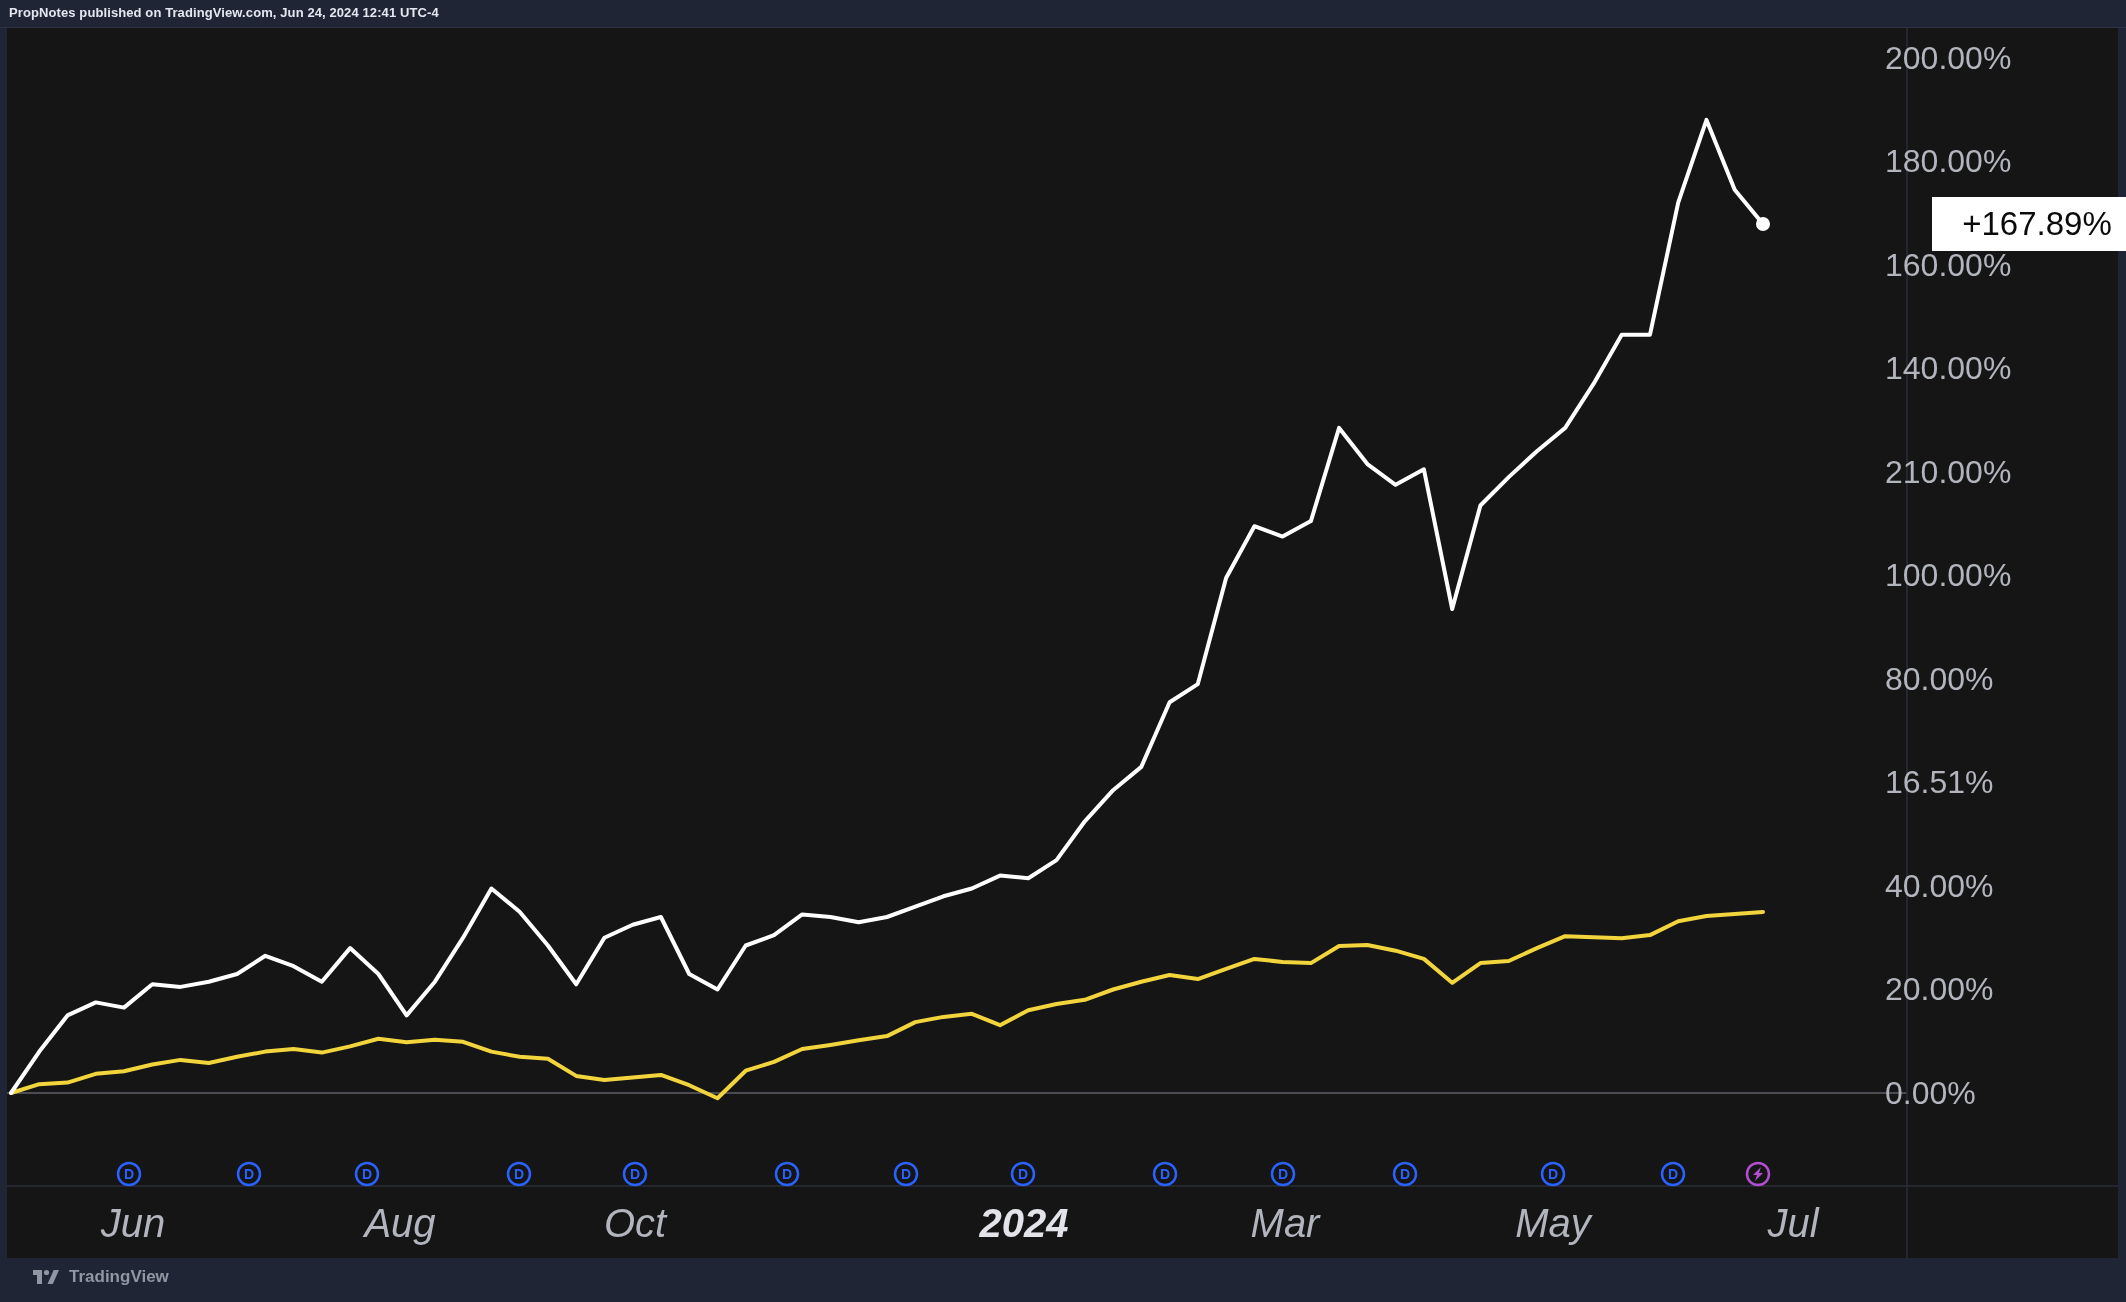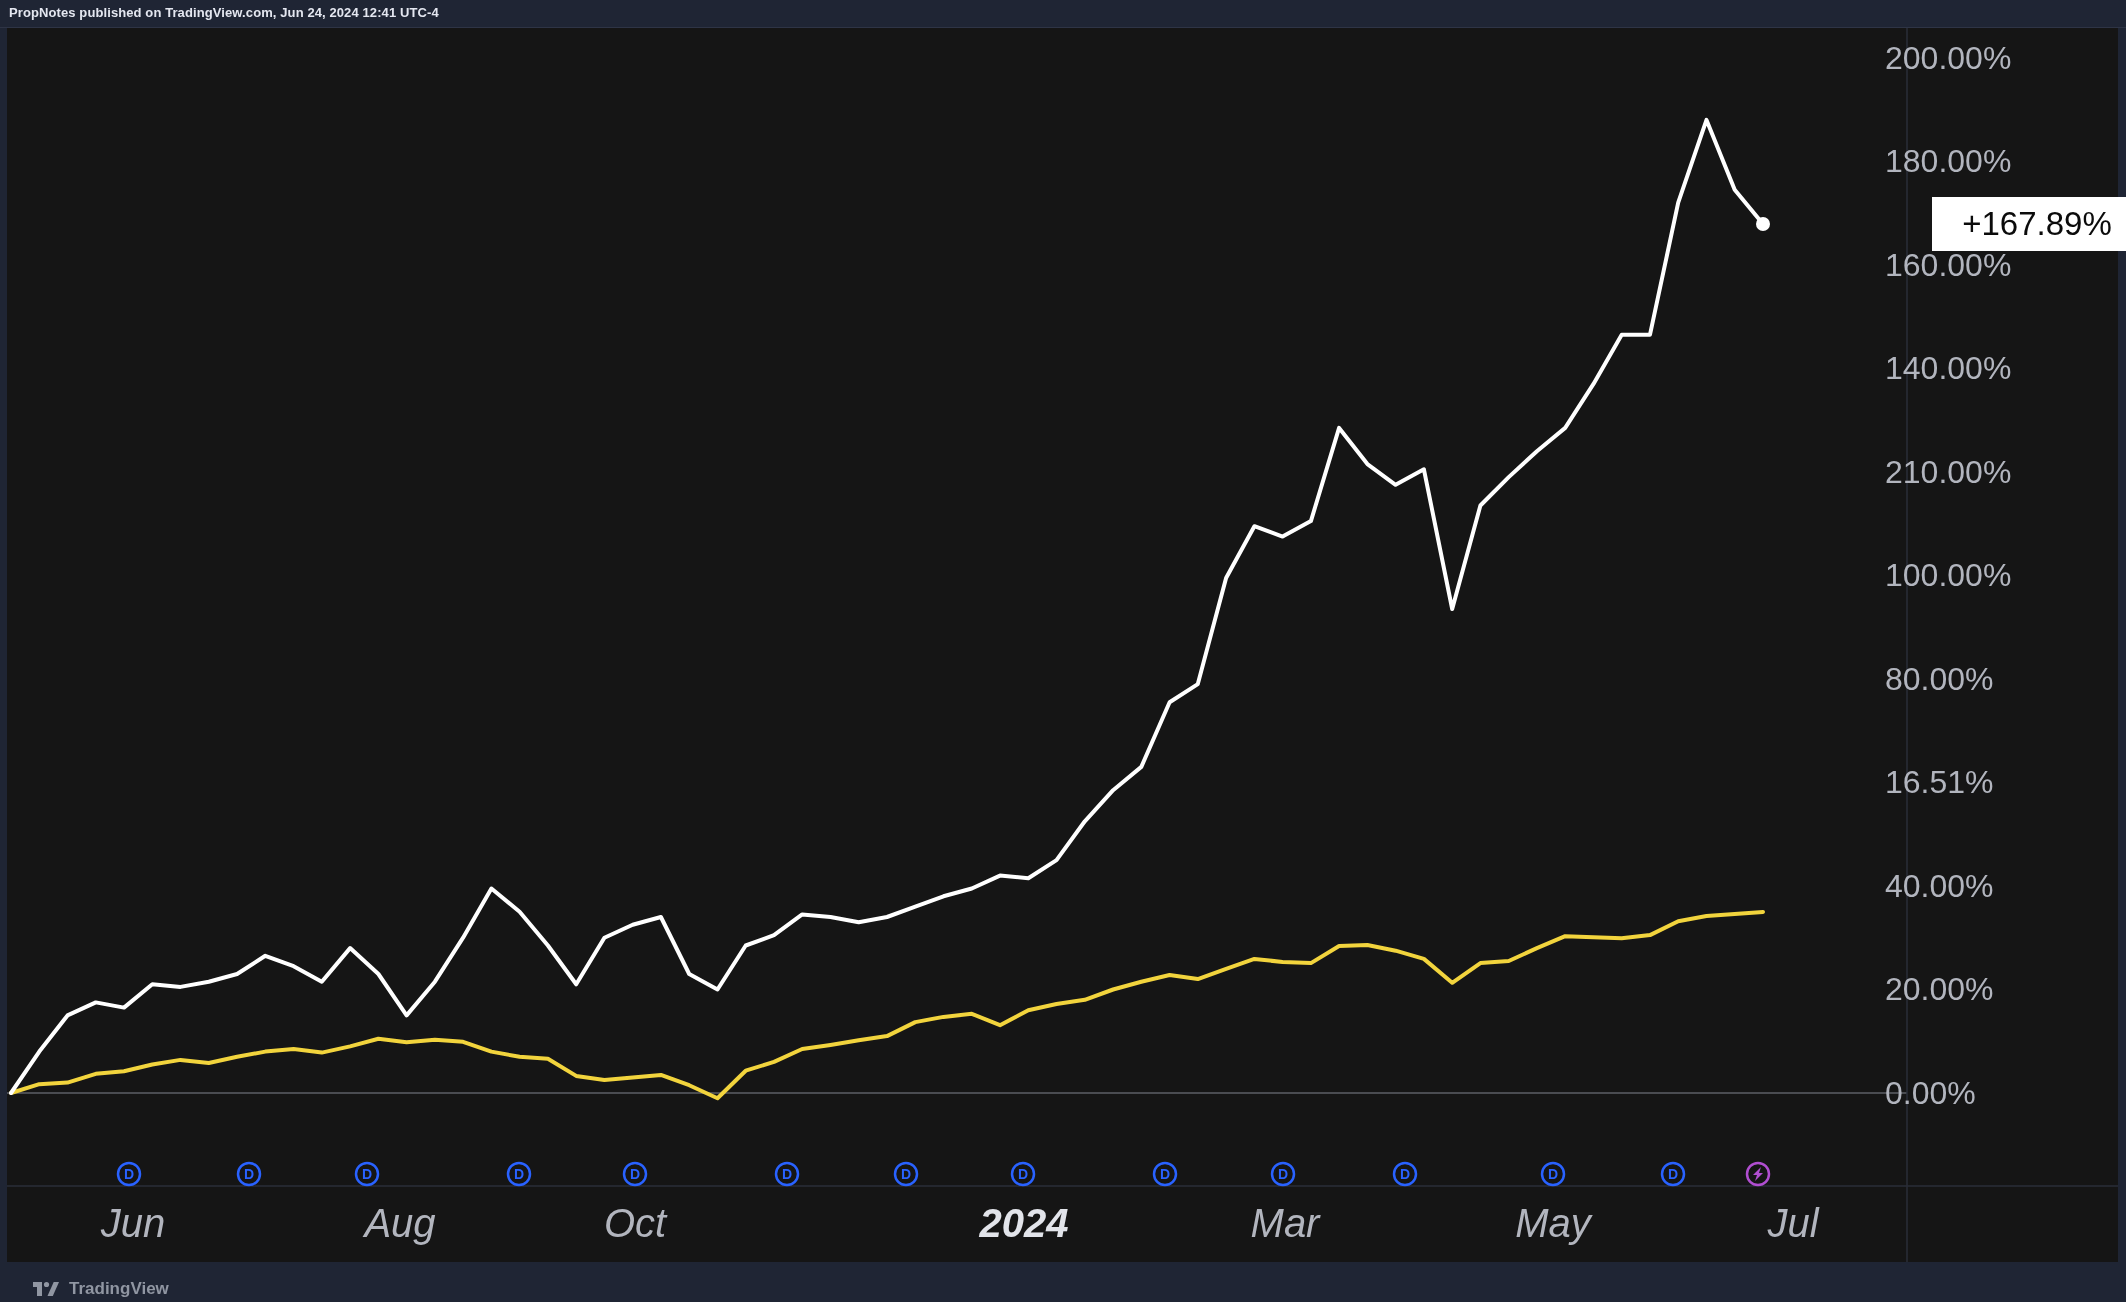--- a/index.html
+++ b/index.html
@@ -17,21 +17,21 @@
   #legend .val1{color:#ffffff;font-weight:bold;margin-left:8px;}
   #legend .val2{font-weight:bold;margin-left:8px;}
   
   .tick{position:absolute;left:1878px;width:190px;font-size:32px;color:#b2b5be;transform:translateY(-50%);}
   .badge{position:absolute;left:1901px;width:210px;height:54px;line-height:54px;text-align:center;
          font-size:33px;color:#0b0b0b;transform:translateY(-50%);margin-left:24px;}
   
   .tlabel{position:absolute;font-size:40px;color:#b2b5be;transform:translate(-50%,-50%);white-space:nowrap;font-style:italic;}
   .tlabel.bold{color:#e2e4ea;font-weight:bold;}
   
-  #botbar{position:absolute;left:0;bottom:0;width:100%;height:32px;background:#1f2534;}
+  #botbar{position:absolute;left:0;bottom:12px;width:100%;height:32px;background:#1f2534;}
   #botbar .brand{position:absolute;left:33px;top:9px;display:flex;align-items:center;gap:10px;
                  color:#9096a2;font-size:17px;font-weight:bold;}
 </style>
 </head>
 <body>
 
 <div id="stage">
 
   <div id="topbar">
     <div class="pub">PropNotes published on TradingView.com, Jun 24, 2024 12:41 UTC-4</div>

